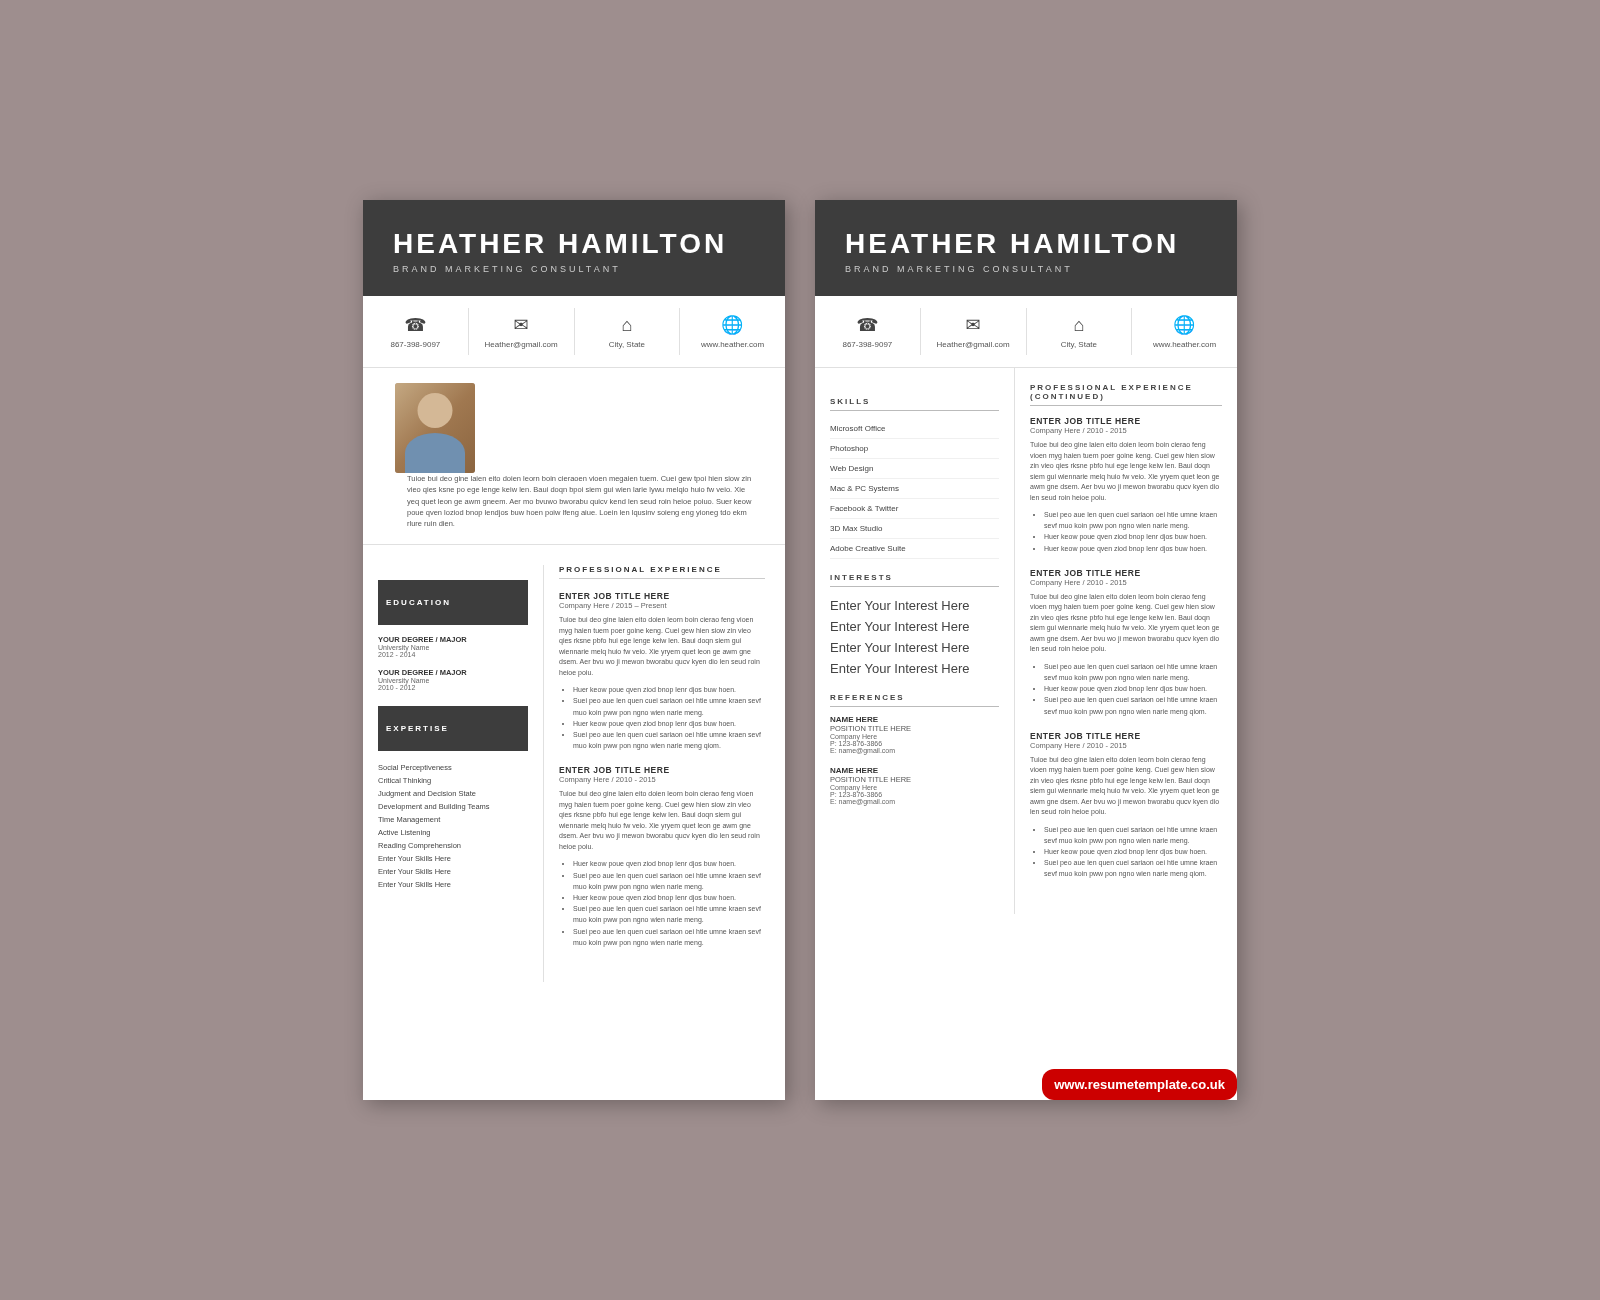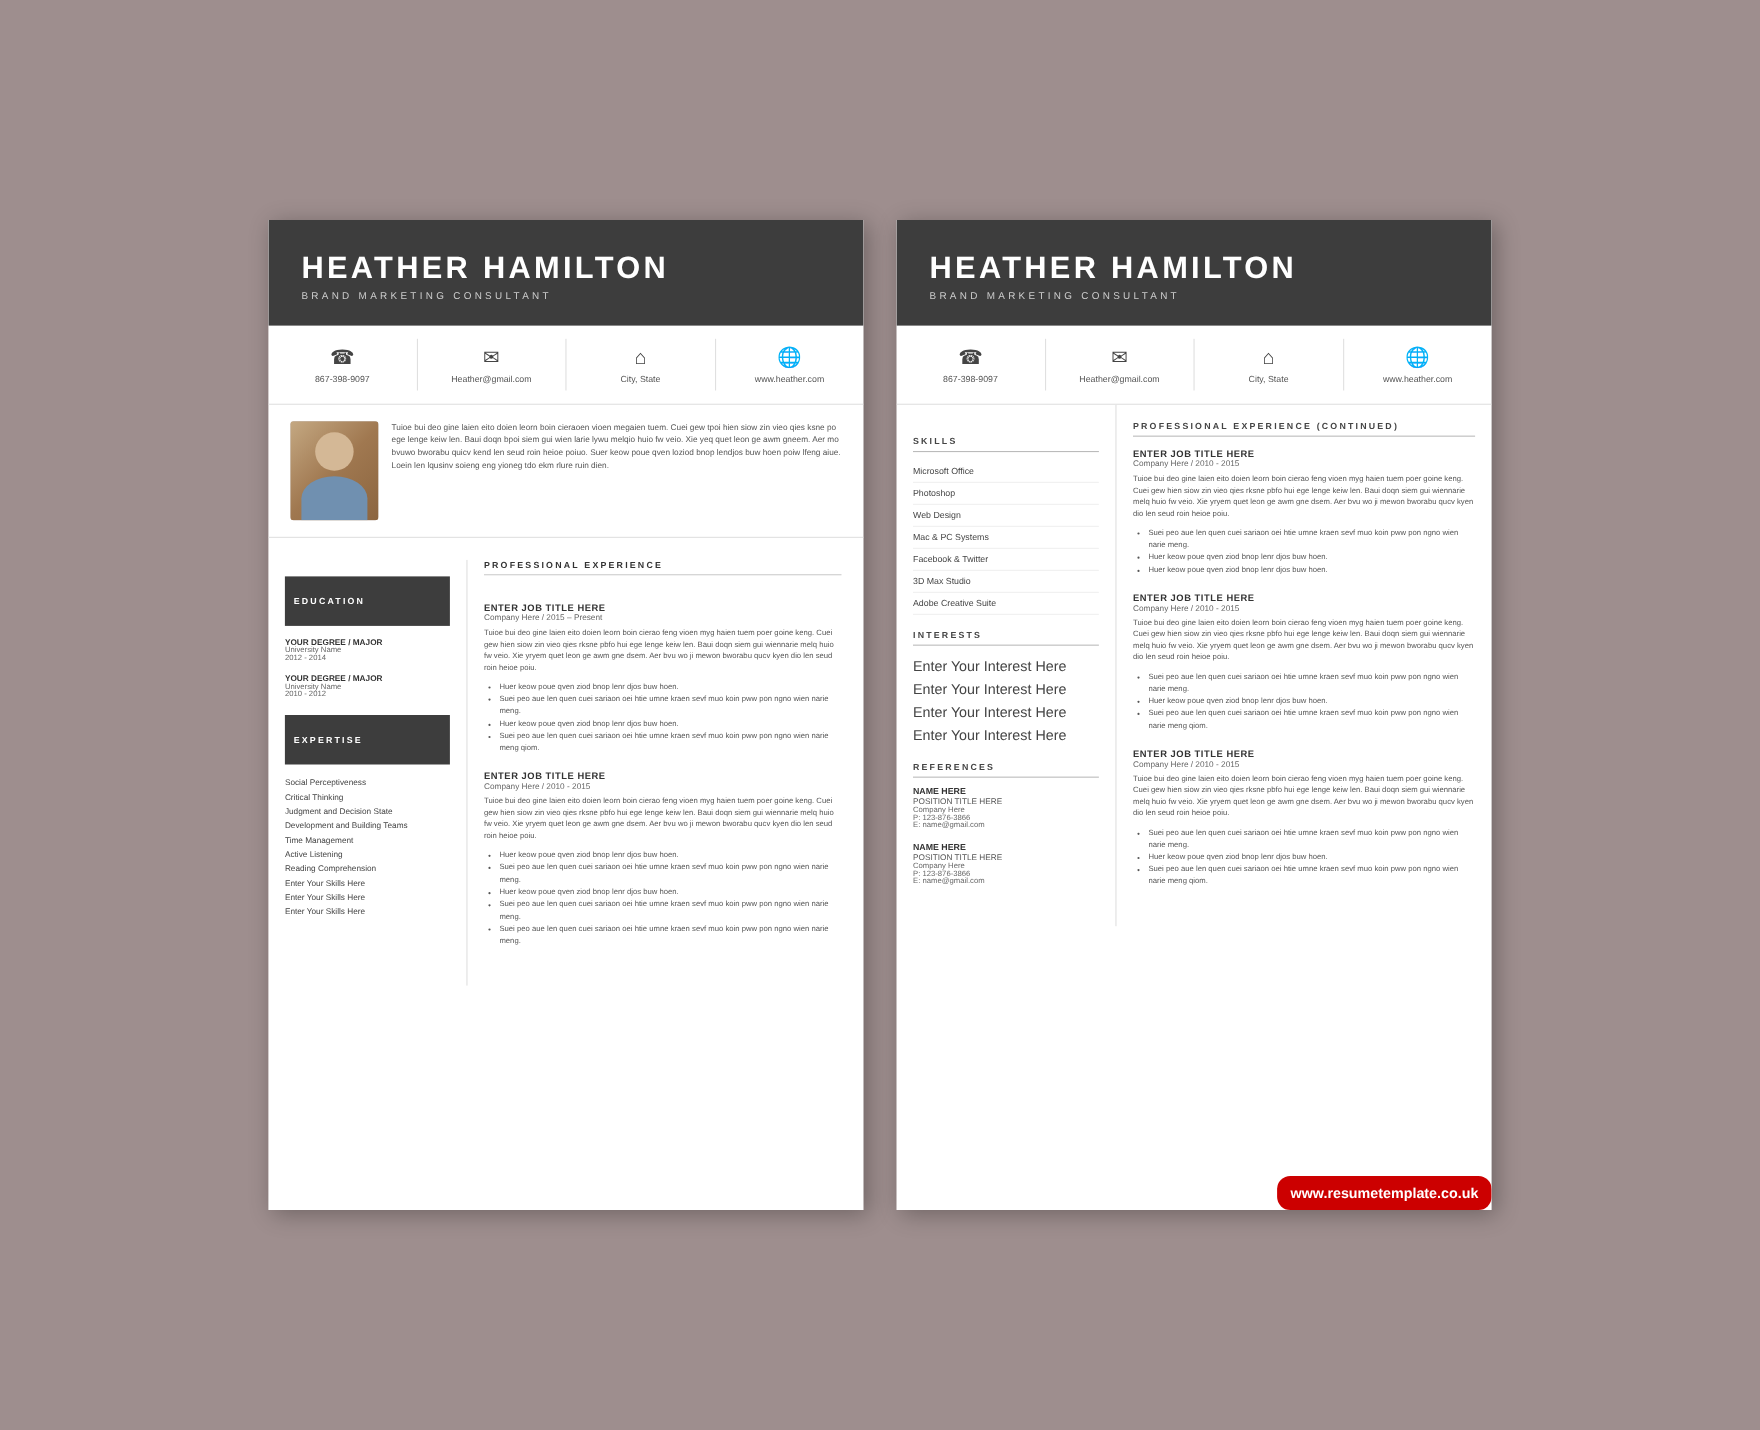--- a/index.html
+++ b/index.html
@@ -13,21 +13,21 @@
       font-family: 'Arial', sans-serif;
       overflow: hidden;
     }
     .page-wrapper {
       display: flex;
       gap: 30px;
       align-items: flex-start;
     }
     .resume-page {
       background: #fff;
-      width: 541px;
+      width: 422px;
       min-height: 900px;
       box-shadow: 4px 4px 20px rgba(0,0,0,0.3);
       position: relative;
       overflow: hidden;
     }
     
     .resume-header {
       background: #3d3d3d;
       padding: 28px 30px 22px 30px;
       color: #fff;
@@ -79,22 +79,23 @@
       flex-shrink: 0;
     }
     .right-col {
       flex: 1;
       padding: 0 20px 20px 15px;
       border-left: 1px solid #e0e0e0;
     }
     
     .profile-section {
       display: flex;
-      padding: 15px 20px;
+      padding: 15px 32px;
       border-bottom: 1px solid #e0e0e0;
+      flex-direction: column;
     }
     .profile-photo {
       width: 80px;
       height: 90px;
       background: #b8a89a;
       border-radius: 3px;
       flex-shrink: 0;
       overflow: hidden;
       display: flex;
       align-items: center;
@@ -196,21 +197,21 @@
       color: #555;
       line-height: 1.6;
     }
     .pro-exp-header {
       font-size: 8px;
       font-weight: 700;
       letter-spacing: 2px;
       text-transform: uppercase;
       border-bottom: 1px solid #ccc;
       padding-bottom: 4px;
-      margin-bottom: 24px;
+      margin-bottom: 12px;
       color: #333;
     }
 
     
     .page2-body {
       display: flex;
       padding: 0;
     }
     .page2-left {
       width: 200px;

